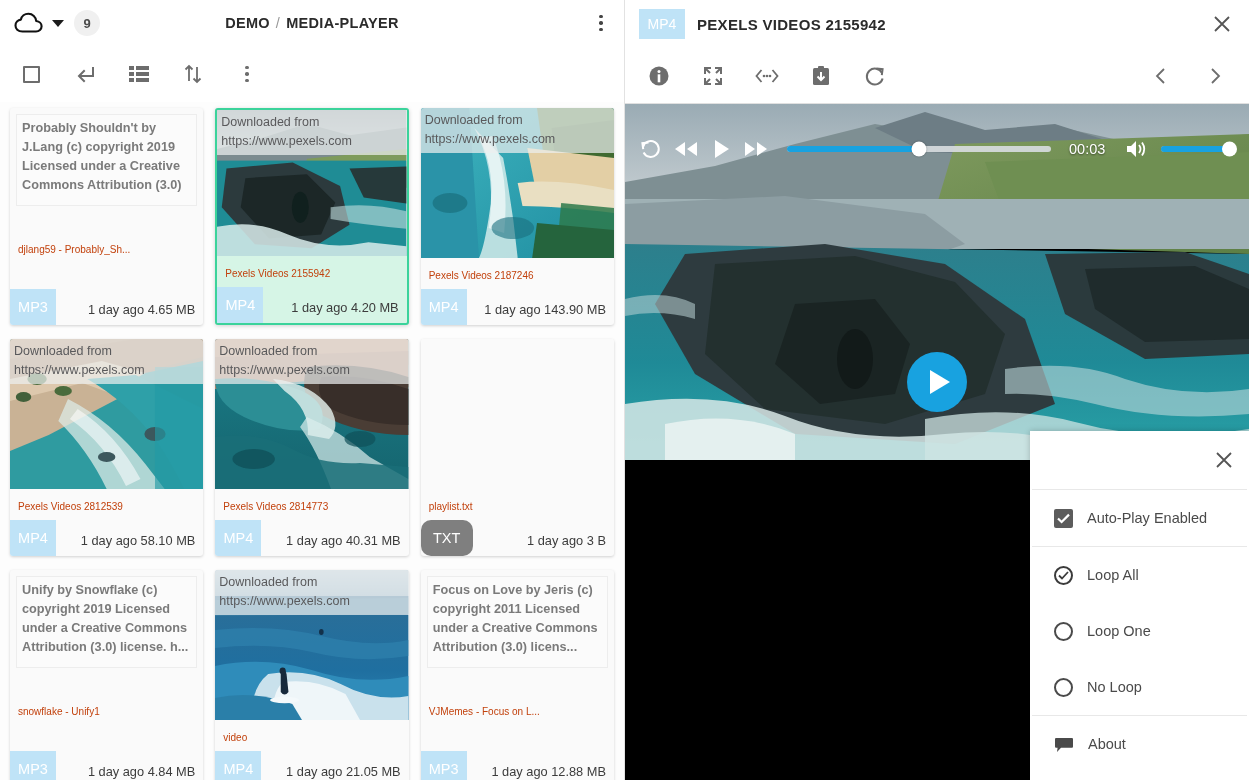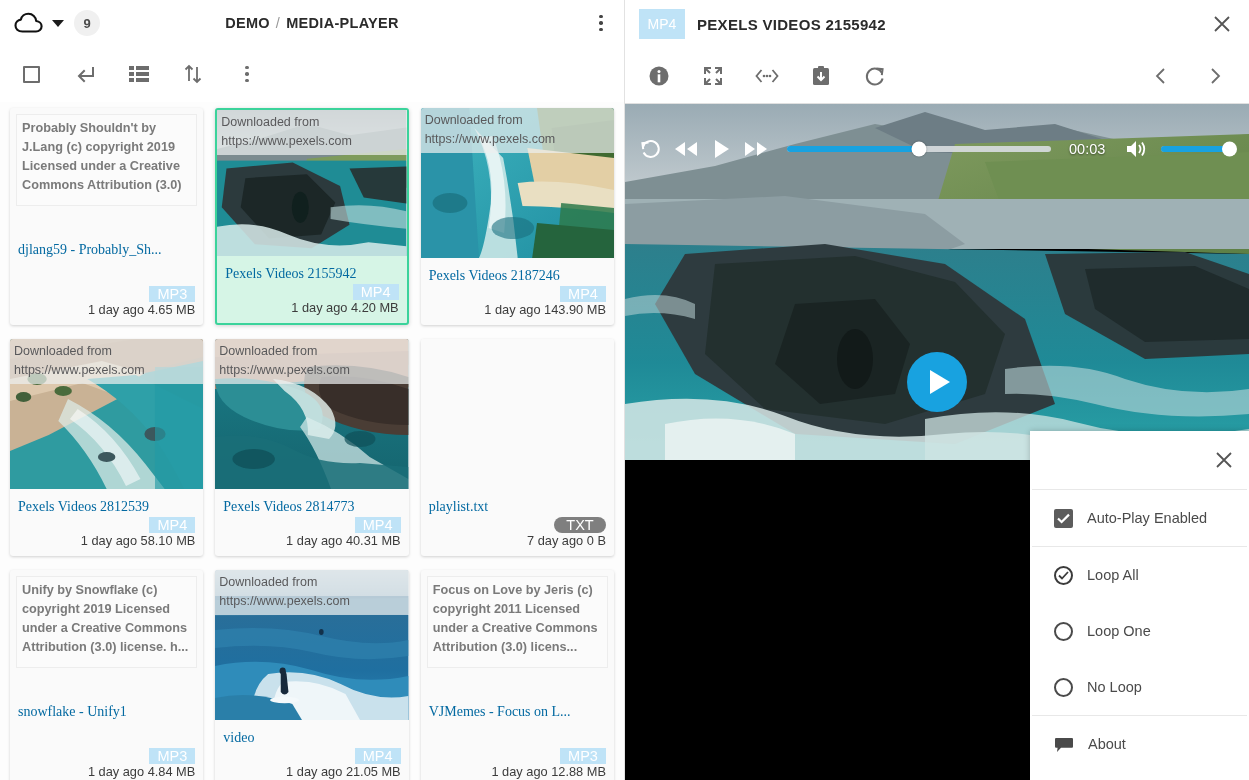--- a/index.html
+++ b/index.html
@@ -129,31 +129,30 @@
     color: #7a7a7a;
     font-size: 12.7px;
     line-height: 19px;
     padding: 4px 5px;
     height: 92px;
     overflow: hidden;
     font-weight: bold;
   }
   .blank-thumb { background: #fafafa; }
   .card-title {
-    font-size: 14px; color: #0369a1;
+    font-size: 10px; color: #c2410c;
     padding: 4px 8px 0 8px;
     white-space: nowrap; overflow: hidden; text-overflow: ellipsis;
     flex: 1 1 auto;
-    display: flex; align-items: center; font-family: Liberation Serif, serif;
+    display: flex; align-items: center;
   }
   .card-foot {
-    display: flex; align-items: flex-end; justify-content: flex-end;
+    display: flex; align-items: flex-end; justify-content: space-between;
     padding: 0 8px 0 0;
     height: 36px;
-    flex-direction: column;
   }
   .ext {
     width: 46px; height: 36px;
     background: #bfe3f7; color: #ffffff;
     font-size: 14.5px;
     display: flex; align-items: center; justify-content: center;
   }
   .ext.txt { background: #7f7f7f; width: 52px; border-radius: 10px; }
   .meta { font-size: 12.8px; color: #3c3c3c; padding-bottom: 8px; }
 
@@ -469,21 +468,21 @@
     <div class="card-foot">
       <div class="ext ">MP4</div>
       <div class="meta">1 day ago 40.31 MB</div>
     </div>
           </div>
           <div class="card">
     <div class="thumb blank-thumb"></div>
     <div class="card-title">playlist.txt</div>
     <div class="card-foot">
       <div class="ext txt">TXT</div>
-      <div class="meta">7 day ago 0 B</div>
+      <div class="meta">1 day ago 3 B</div>
     </div>
           </div>
           <div class="card">
     <div class="textprev">Unify by Snowflake (c) copyright 2019 Licensed under a Creative Commons Attribution (3.0) license. h...</div>
     <div class="card-title">snowflake - Unify1</div>
     <div class="card-foot">
       <div class="ext ">MP3</div>
       <div class="meta">1 day ago 4.84 MB</div>
     </div>
           </div>

